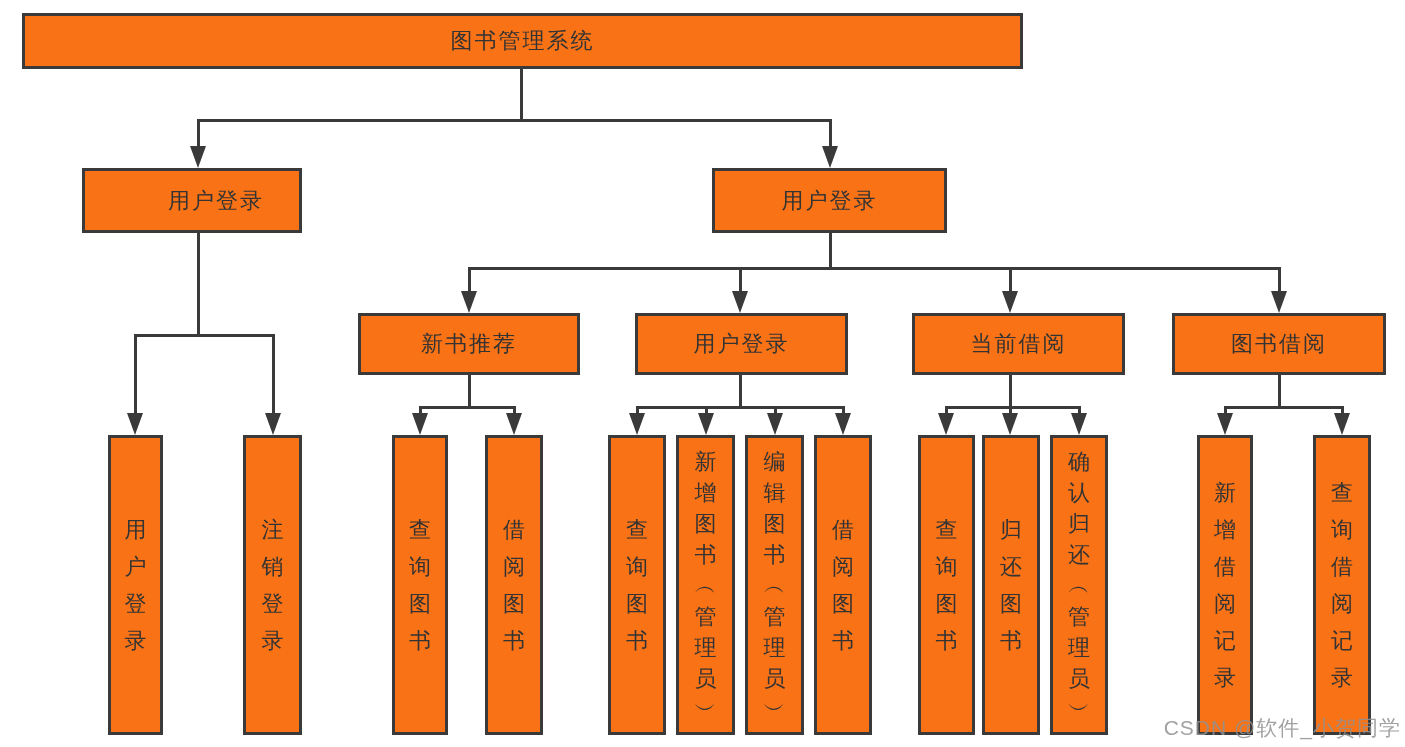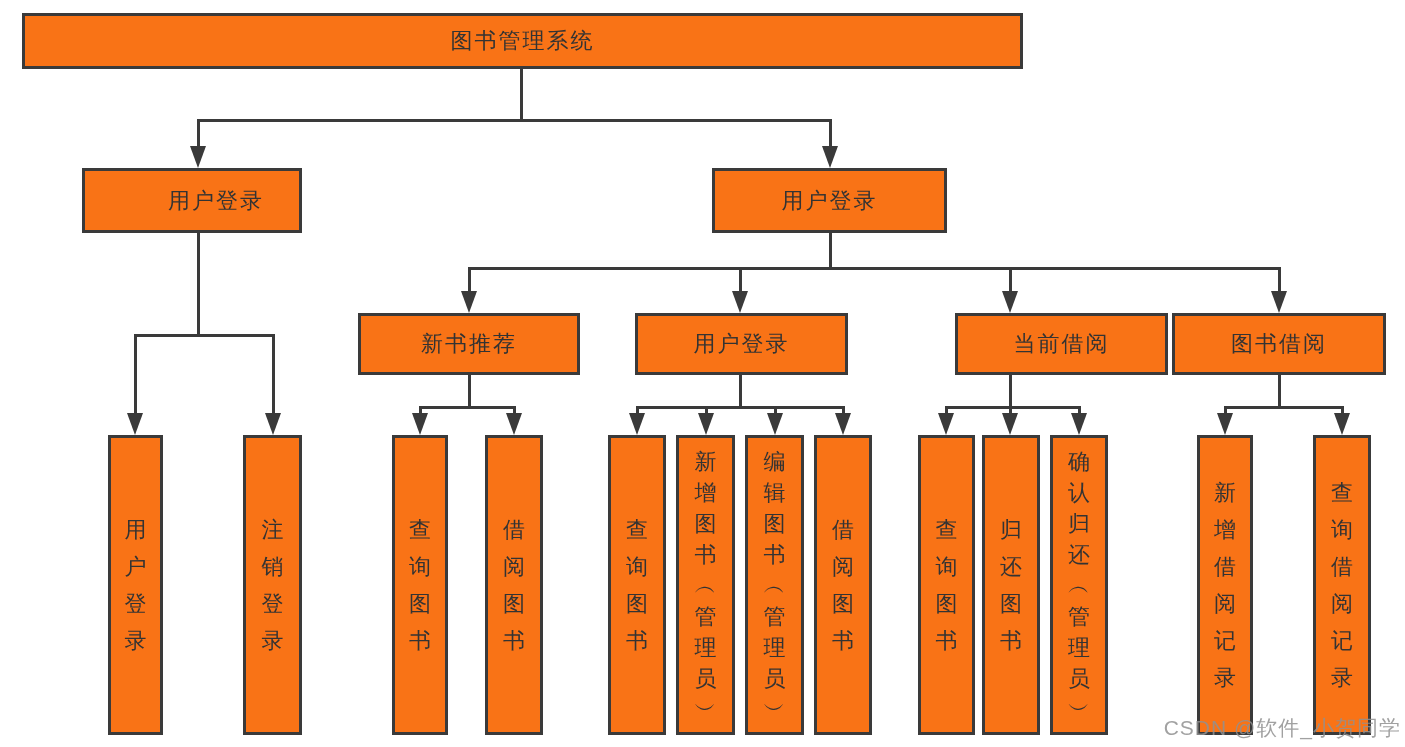--- a/index.html
+++ b/index.html
@@ -109,21 +109,21 @@
       </div>
       <div class="node" style="left: 712px; top: 168px; width: 235px; height: 65px;">
         <span class="lbl">用户登录</span>
       </div>
       <div class="node" style="left: 358px; top: 313px; width: 222px; height: 62px;">
         <span class="lbl">新书推荐</span>
       </div>
       <div class="node" style="left: 635px; top: 313px; width: 213px; height: 62px;">
         <span class="lbl">用户登录</span>
       </div>
-      <div class="node" style="left: 955px; top: 313px; width: 213px; height: 62px;">
+      <div class="node" style="left: 912px; top: 313px; width: 213px; height: 62px;">
         <span class="lbl">当前借阅</span>
       </div>
       <div class="node" style="left: 1172px; top: 313px; width: 214px; height: 62px;">
         <span class="lbl">图书借阅</span>
       </div>
       <div class="node vert" style="left: 108px; top: 435px; width: 55px; height: 300px;">
         <span class="ch" style="line-height: 37px;">用</span>
         <span class="ch" style="line-height: 37px;">户</span>
         <span class="ch" style="line-height: 37px;">登</span>
         <span class="ch" style="line-height: 37px;">录</span>

